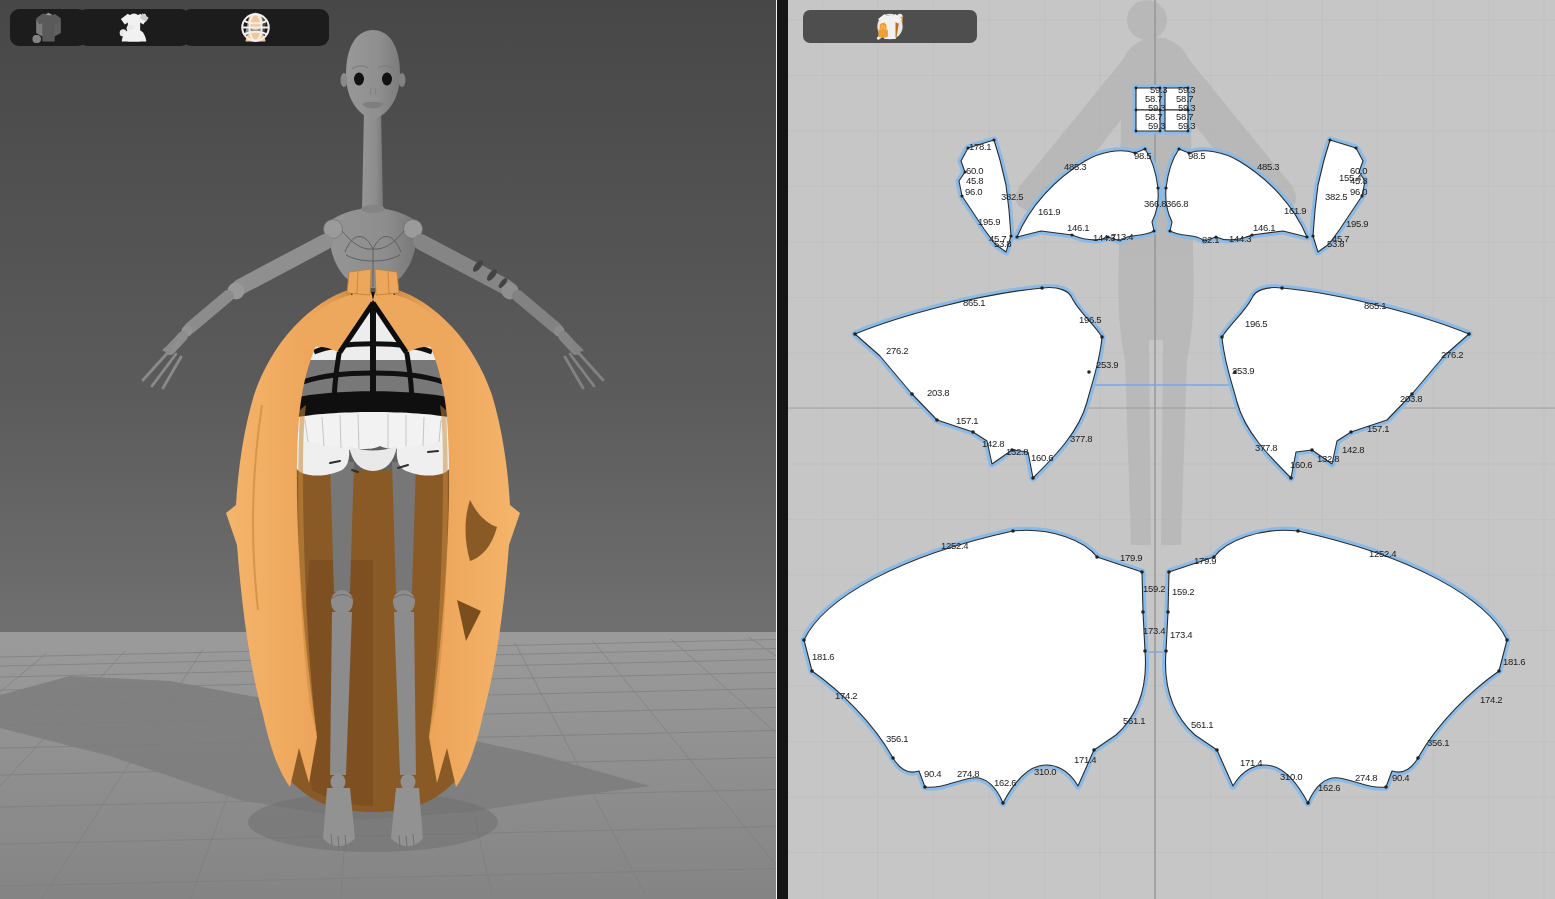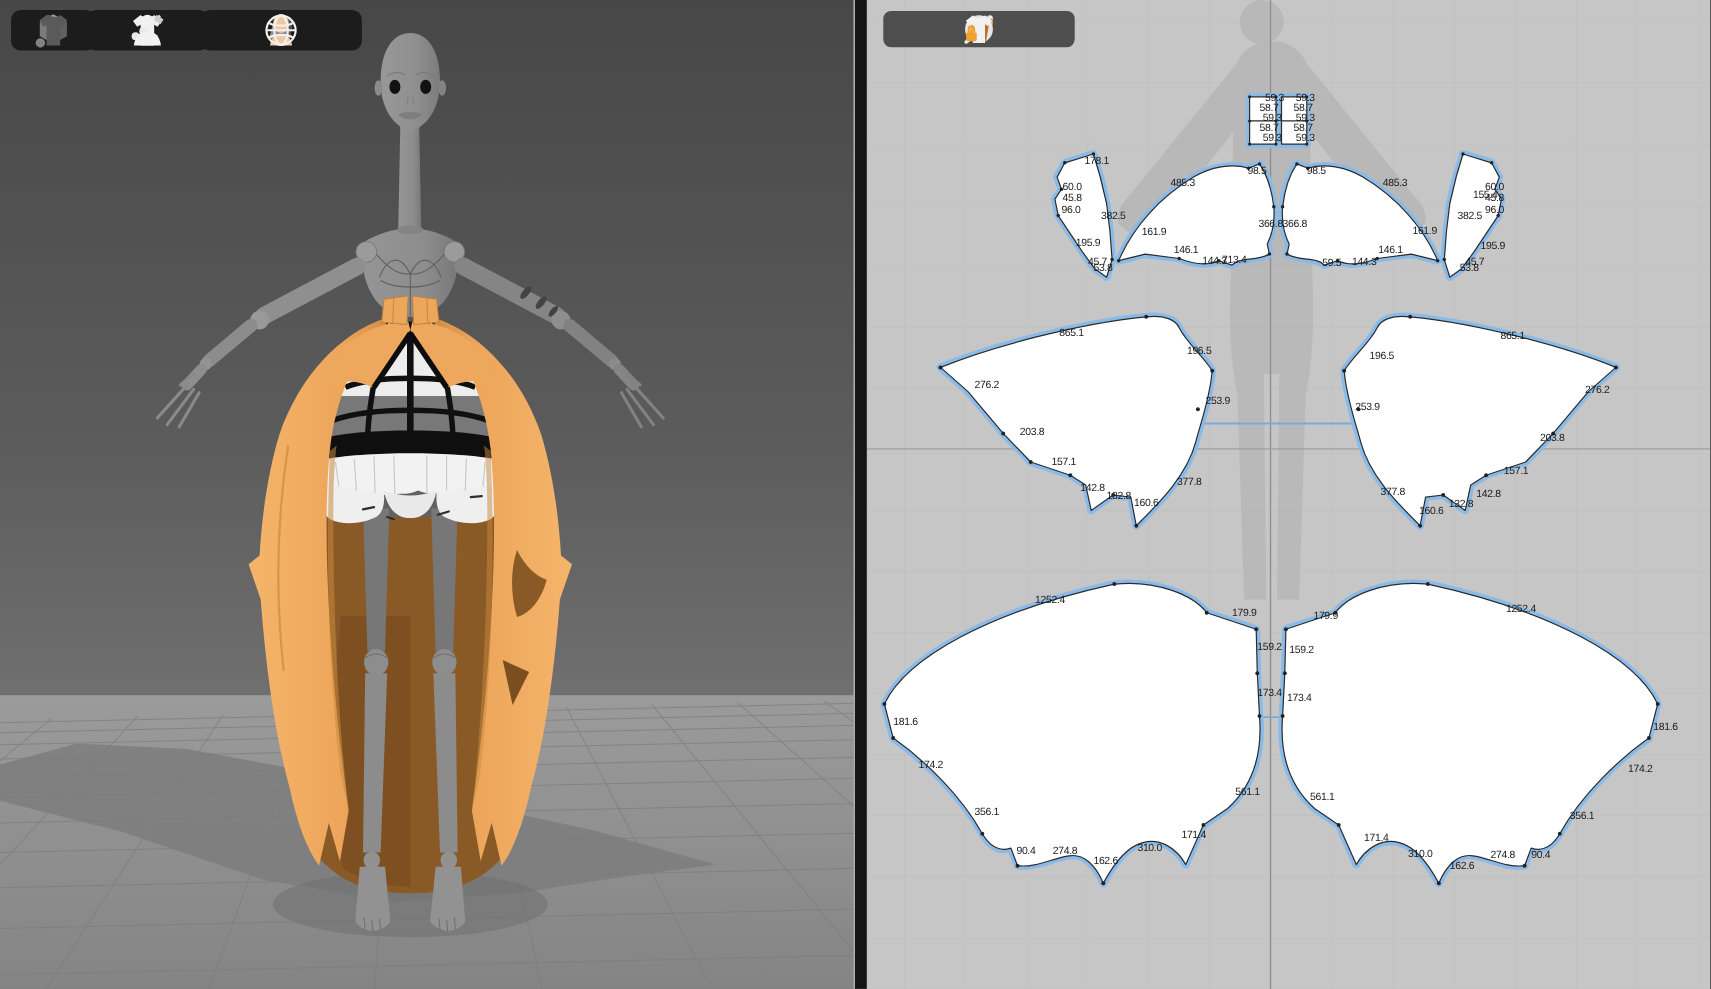--- a/index.html
+++ b/index.html
@@ -454,42 +454,42 @@
         <span class="mlabel" style="left: 371px; top: 90px;">59.3</span>
         <span class="mlabel" style="left: 399px; top: 90px;">59.3</span>
         <span class="mlabel" style="left: 366px; top: 99px;">58.7</span>
         <span class="mlabel" style="left: 397px; top: 99px;">58.7</span>
         <span class="mlabel" style="left: 369px; top: 108px;">59.3</span>
         <span class="mlabel" style="left: 399px; top: 108px;">59.3</span>
         <span class="mlabel" style="left: 366px; top: 117px;">58.7</span>
         <span class="mlabel" style="left: 397px; top: 117px;">58.7</span>
         <span class="mlabel" style="left: 369px; top: 126px;">59.3</span>
         <span class="mlabel" style="left: 399px; top: 126px;">59.3</span>
-        <span class="mlabel" style="left: 207px; top: 147px;">178.1</span>
+        <span class="mlabel" style="left: 190px; top: 147px;">178.1</span>
         <span class="mlabel" style="left: 187px; top: 171px;">60.0</span>
         <span class="mlabel" style="left: 187px; top: 181px;">45.8</span>
         <span class="mlabel" style="left: 186px; top: 192px;">96.0</span>
         <span class="mlabel" style="left: 222px; top: 197px;">382.5</span>
         <span class="mlabel" style="left: 199px; top: 222px;">195.9</span>
         <span class="mlabel" style="left: 210px; top: 239px;">45.7</span>
         <span class="mlabel" style="left: 215px; top: 244px;">53.8</span>
         <span class="mlabel" style="left: 285px; top: 167px;">485.3</span>
         <span class="mlabel" style="left: 355px; top: 156px;">98.5</span>
         <span class="mlabel" style="left: 259px; top: 212px;">161.9</span>
         <span class="mlabel" style="left: 288px; top: 228px;">146.1</span>
         <span class="mlabel" style="left: 314px; top: 238px;">144.3</span>
         <span class="mlabel" style="left: 332px; top: 237px;">713.4</span>
         <span class="mlabel" style="left: 365px; top: 204px;">366.8</span>
         <span class="mlabel" style="left: 409px; top: 156px;">98.5</span>
         <span class="mlabel" style="left: 478px; top: 167px;">485.3</span>
         <span class="mlabel" style="left: 387px; top: 204px;">366.8</span>
         <span class="mlabel" style="left: 505px; top: 211px;">161.9</span>
         <span class="mlabel" style="left: 474px; top: 228px;">146.1</span>
         <span class="mlabel" style="left: 450px; top: 239px;">144.3</span>
-        <span class="mlabel" style="left: 423px; top: 240px;">59.5</span>
+        <span class="mlabel" style="left: 423px; top: 240px;">82.1</span>
         <span class="mlabel" style="left: 560px; top: 146px; margin-top: 32px;">155.4</span>
         <span class="mlabel" style="left: 571px; top: 171px;">60.0</span>
         <span class="mlabel" style="left: 571px; top: 181px;">45.8</span>
         <span class="mlabel" style="left: 571px; top: 192px;">96.0</span>
         <span class="mlabel" style="left: 546px; top: 197px;">382.5</span>
         <span class="mlabel" style="left: 567px; top: 224px;">195.9</span>
         <span class="mlabel" style="left: 553px; top: 239px;">45.7</span>
         <span class="mlabel" style="left: 548px; top: 244px;">53.8</span>
         <span class="mlabel" style="left: 184px; top: 303px;">865.1</span>
         <span class="mlabel" style="left: 300px; top: 320px;">196.5</span>

